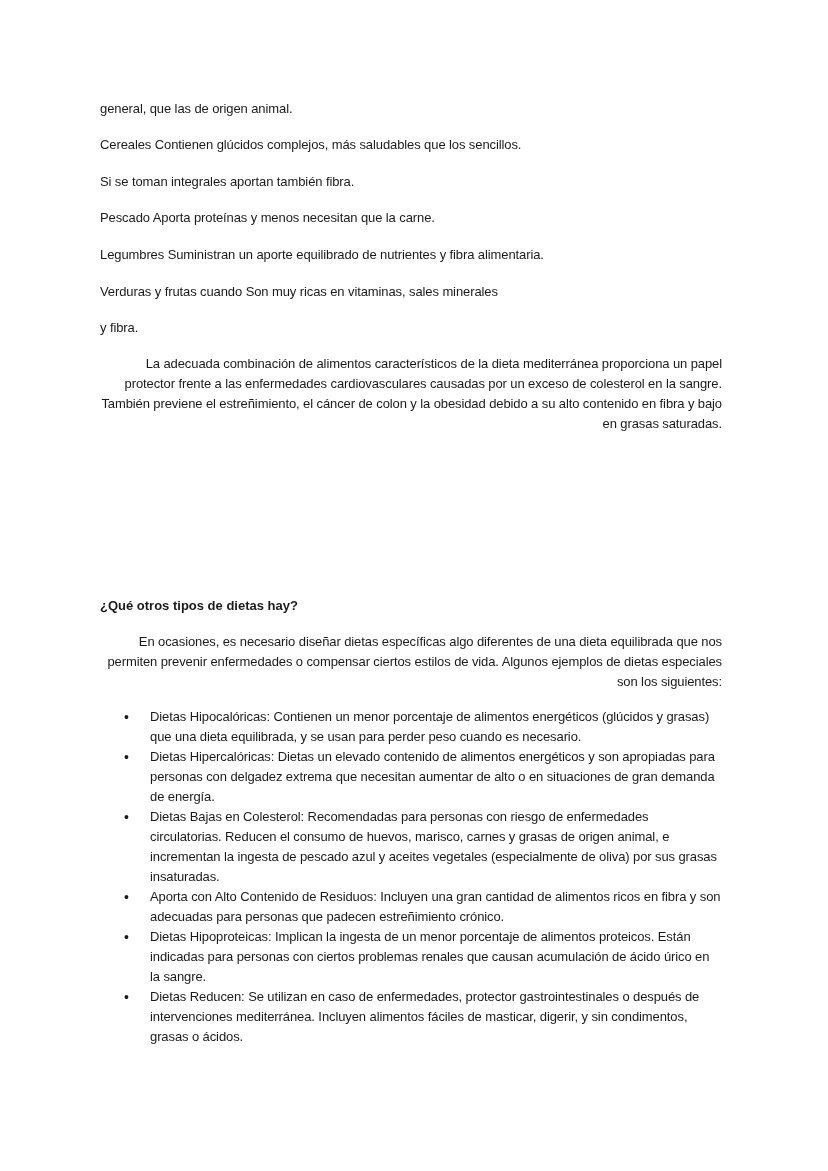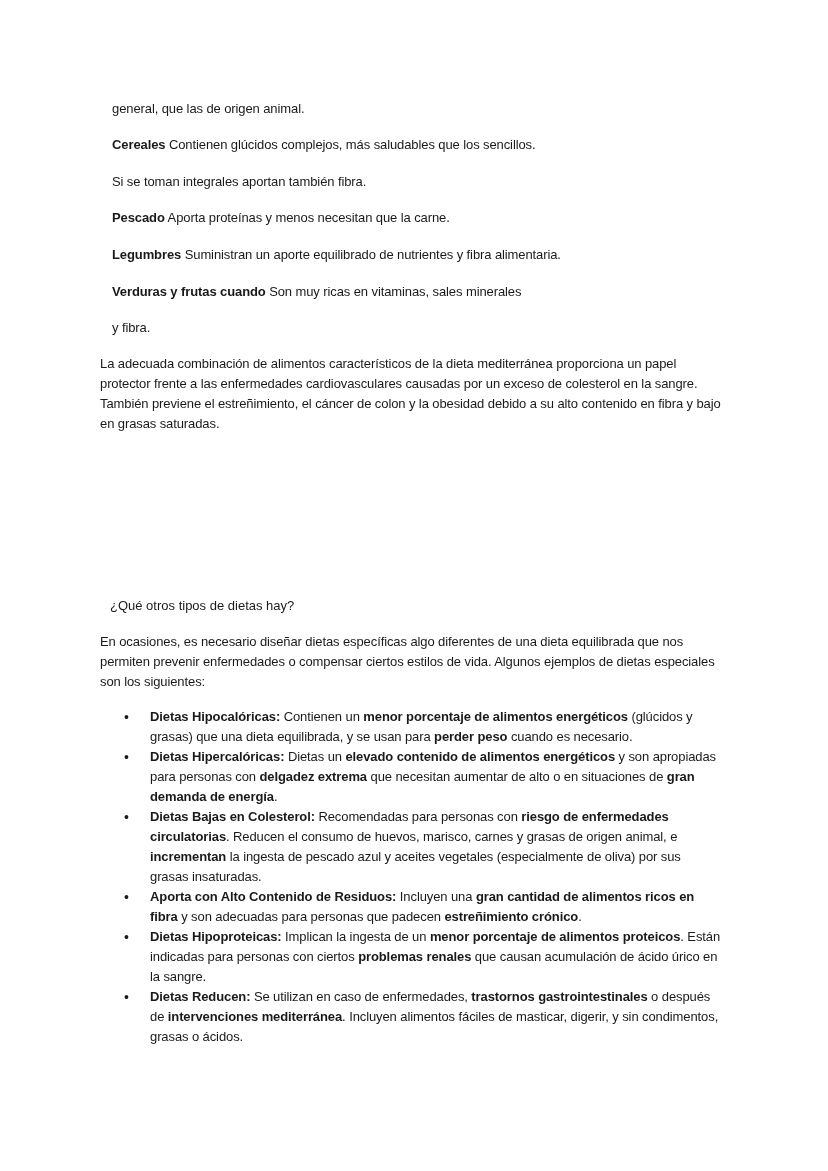--- a/index.html
+++ b/index.html
@@ -1,22 +1,22 @@
 <!DOCTYPE html>
 <html><head>
   <meta charset="utf-8">
   <style>
     html, body { margin: 0; padding: 0; background: #ffffff; }
     body { width: 828px; height: 1171px; position: relative; overflow: hidden;
            font-family: "Liberation Sans", sans-serif; color: #1a1a1a; font-size: 13px; }
     .page { position: absolute; left: 100px; top: 0; width: 622px; }
-    .line { position: absolute; left: 12px; white-space: nowrap; line-height: 20px; letter-spacing: -0.1px; }
-    .para { position: absolute; left: 0; width: 622px; line-height: 20px; letter-spacing: -0.1px; }
-    b { font-weight: bold; }
-    .heading { position: absolute; left: 10px; font-weight: normal; line-height: 20px; }
+    .line { position: absolute; left: 0; white-space: nowrap; line-height: 20px; letter-spacing: -0.1px; }
+    .para { position: absolute; left: 0; width: 622px; line-height: 20px; letter-spacing: -0.1px; text-align: right; }
+    b { font-weight: normal; }
+    .heading { position: absolute; left: 0; font-weight: bold; line-height: 20px; }
     ul.diets { position: absolute; left: 0; top: 707px; margin: 0; padding: 0; list-style: none; width: 622px; }
     ul.diets li { position: relative; padding-left: 50px; line-height: 20px; letter-spacing: -0.1px; }
     ul.diets li .bullet { position: absolute; left: 24px; top: 0; font-size: 14px; }
   </style>
 </head>
 <body>
 
 <div class="page">
   <div class="line" style="top:99px">general, que las de origen animal.</div>
 
@@ -44,15 +44,15 @@
   <div class="heading" style="top:596px">¿Qué otros tipos de dietas hay?</div>
 
   <div class="para" style="top:632px">En ocasiones, es necesario diseñar dietas específicas algo diferentes de una dieta equilibrada que nos permiten prevenir enfermedades o compensar ciertos estilos de vida. Algunos ejemplos de dietas especiales son los siguientes:</div>
 
   <ul class="diets" id="diets-list">
       <li><span class="bullet">•</span><b>Dietas Hipocalóricas:</b><span> Contienen un </span><b>menor porcentaje de alimentos energéticos</b><span> (glúcidos y grasas) que una dieta equilibrada, y se usan para </span><b>perder peso</b><span> cuando es necesario.</span></li>
       <li><span class="bullet">•</span><b>Dietas Hipercalóricas:</b><span> Dietas un </span><b>elevado contenido de alimentos energéticos</b><span> y son apropiadas para personas con </span><b>delgadez extrema</b><span> que necesitan aumentar de alto o en situaciones de </span><b>gran demanda de energía</b><span>.</span></li>
       <li><span class="bullet">•</span><b>Dietas Bajas en Colesterol:</b><span> Recomendadas para personas con </span><b>riesgo de enfermedades circulatorias</b><span>. Reducen el consumo de huevos, marisco, carnes y grasas de origen animal, e </span><b>incrementan</b><span> la ingesta de pescado azul y aceites vegetales (especialmente de oliva) por sus grasas insaturadas.</span></li>
       <li><span class="bullet">•</span><b>Aporta con Alto Contenido de Residuos:</b><span> Incluyen una </span><b>gran cantidad de alimentos ricos en fibra</b><span> y son adecuadas para personas que padecen </span><b>estreñimiento crónico</b><span>.</span></li>
       <li><span class="bullet">•</span><b>Dietas Hipoproteicas:</b><span> Implican la ingesta de un </span><b>menor porcentaje de alimentos proteicos</b><span>. Están indicadas para personas con ciertos </span><b>problemas renales</b><span> que causan acumulación de ácido úrico en la sangre.</span></li>
-      <li><span class="bullet">•</span><b>Dietas Reducen:</b><span> Se utilizan en caso de enfermedades, </span><b>trastornos gastrointestinales</b><span> o después de </span><b>intervenciones mediterránea</b><span>. Incluyen alimentos fáciles de masticar, digerir, y sin condimentos, grasas o ácidos.</span></li>
+      <li><span class="bullet">•</span><b>Dietas Reducen:</b><span> Se utilizan en caso de enfermedades, </span><b>protector gastrointestinales</b><span> o después de </span><b>intervenciones mediterránea</b><span>. Incluyen alimentos fáciles de masticar, digerir, y sin condimentos, grasas o ácidos.</span></li>
     </ul>
 </div>
 
 </body></html>

